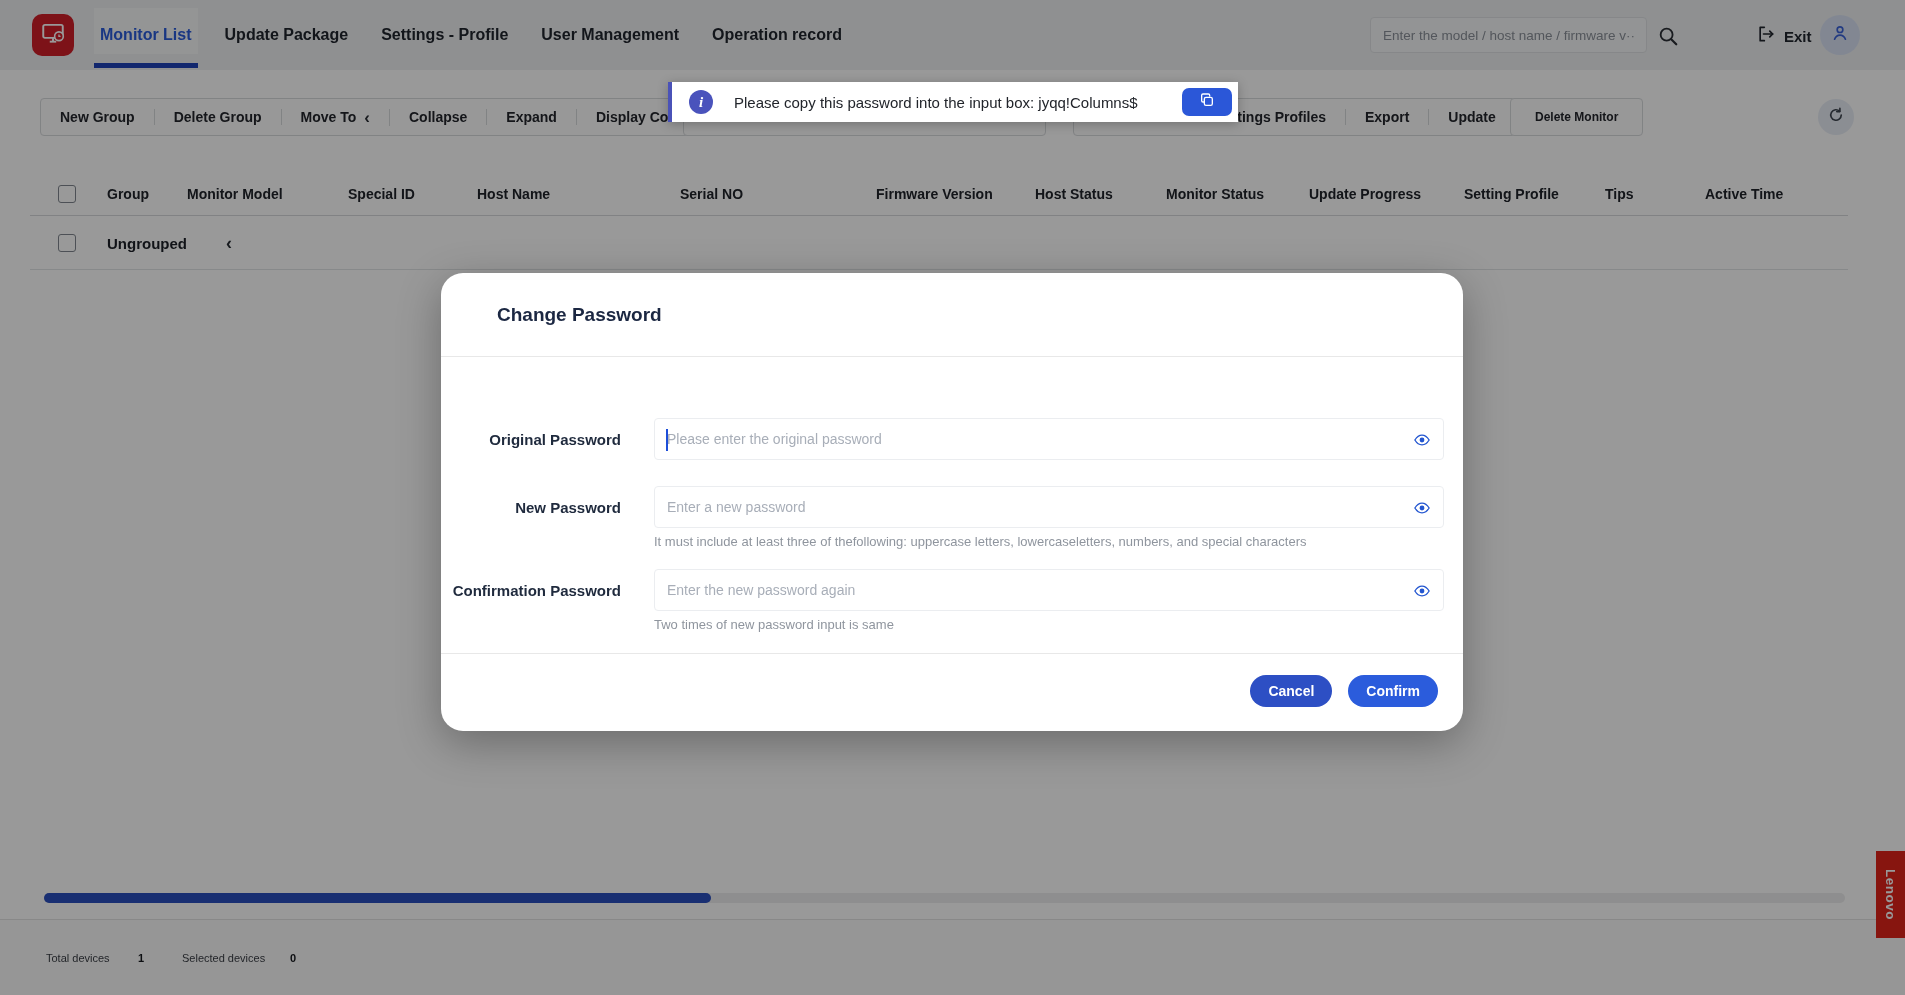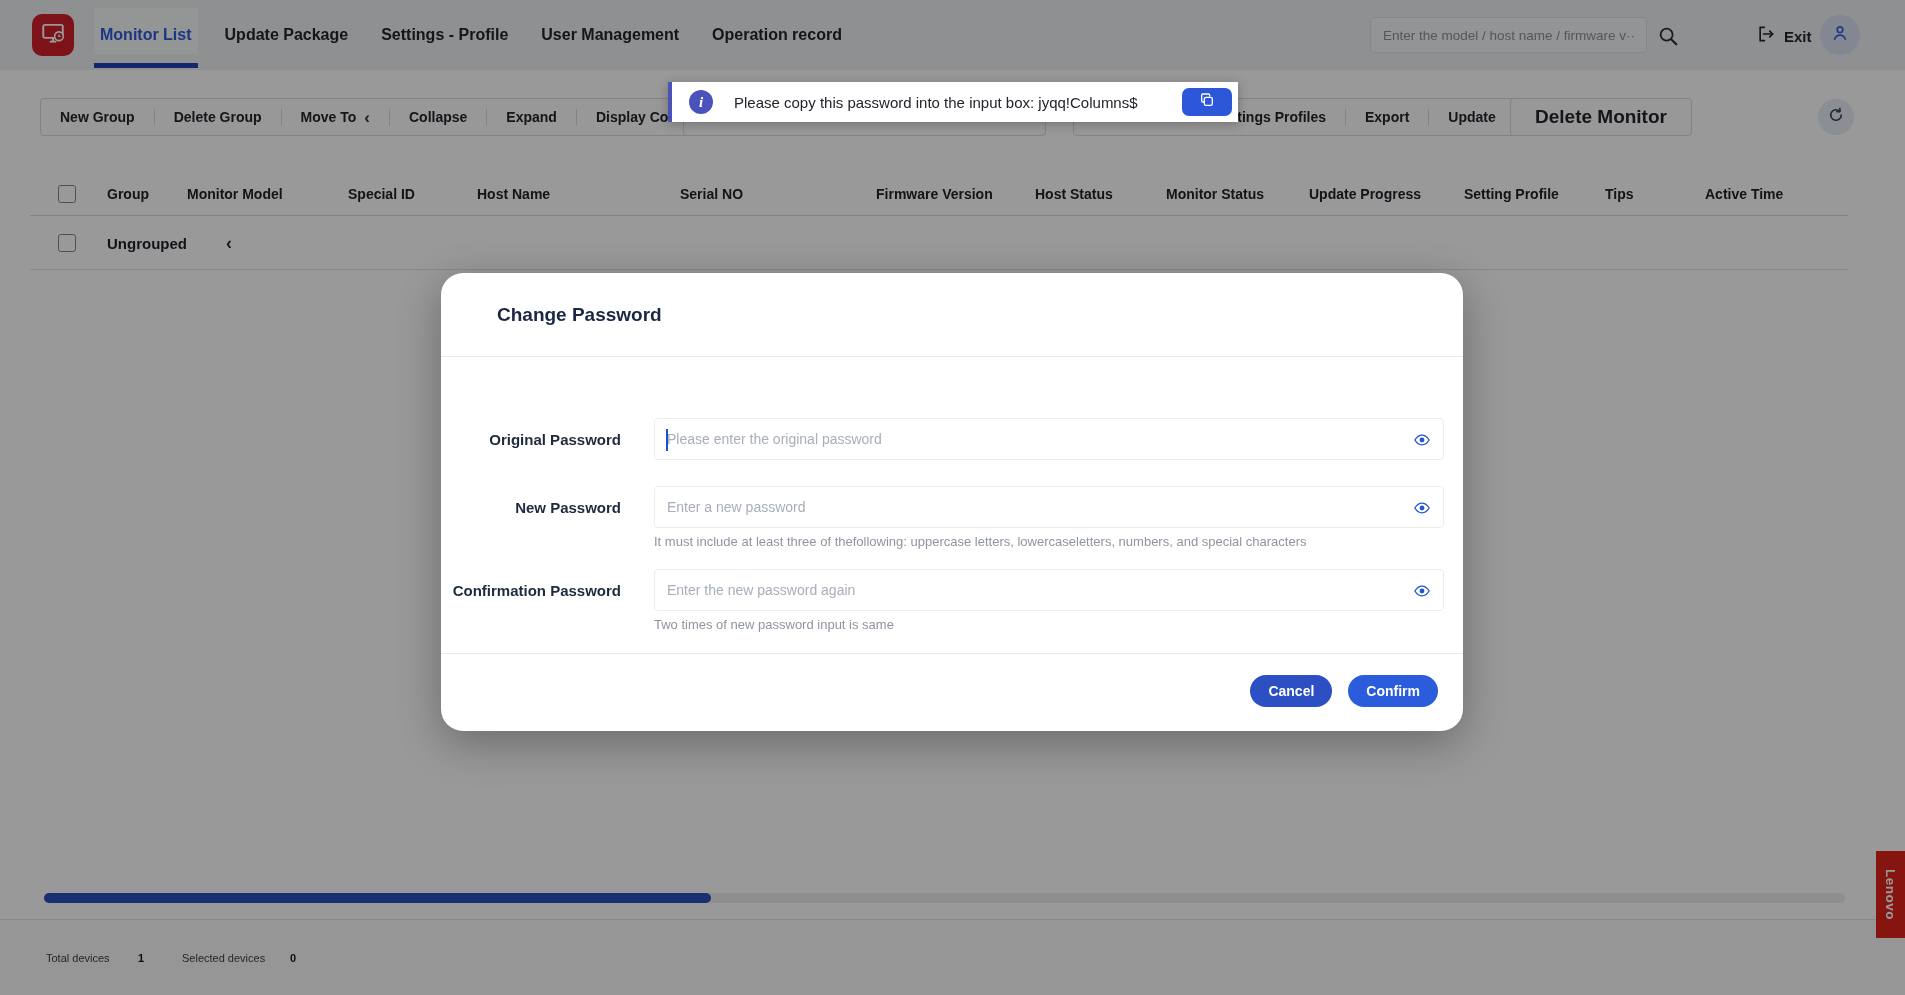--- a/index.html
+++ b/index.html
@@ -38,21 +38,21 @@
          color:#23262c; border-right:1px solid #d8dadd; white-space:nowrap; cursor:pointer; }
   .tseg:last-child { border-right:none; }
   .tseg .chv { margin-left:8px; font-size:17px; font-weight:700; color:#2b2f36; line-height:1; }
   .g-left { left:40px; }
   .g-hidA { left:683px; width:363px; }
   .g-hidA .tseg { flex:none; }
   .g-B { left:1073px; }
   .seg-clip { width:272px; justify-content:flex-end; overflow:hidden; }
   .btn-standalone { position:absolute; left:1510px; top:98px; height:38px; padding:0 24px;
          border:1px solid #d8dadd; border-radius:4px; background:#fdfdfd; display:flex; align-items:center;
-         font-size:19px; font-weight:700; color:#23262c; cursor:pointer; }
+         font-size:12px; font-weight:700; color:#23262c; cursor:pointer; }
   .refresh { position:absolute; left:1818px; top:99px; width:36px; height:36px; border-radius:50%;
          background:#e8edf6; display:flex; align-items:center; justify-content:center; cursor:pointer; }
 
   
   .thead { position:absolute; left:30px; top:172px; width:1818px; height:44px; border-bottom:1px solid #d7d9dc; }
   .hcell { position:absolute; top:0; height:44px; display:flex; align-items:center;
          font-size:14px; font-weight:700; color:#20242b; white-space:nowrap; }
   .cb { position:absolute; width:18px; height:18px; border:1.5px solid #80868f; border-radius:3px;
          background:transparent; cursor:pointer; }
   .grow { position:absolute; left:30px; top:216px; width:1818px; height:54px; border-bottom:1px solid #e2e4e7; }

